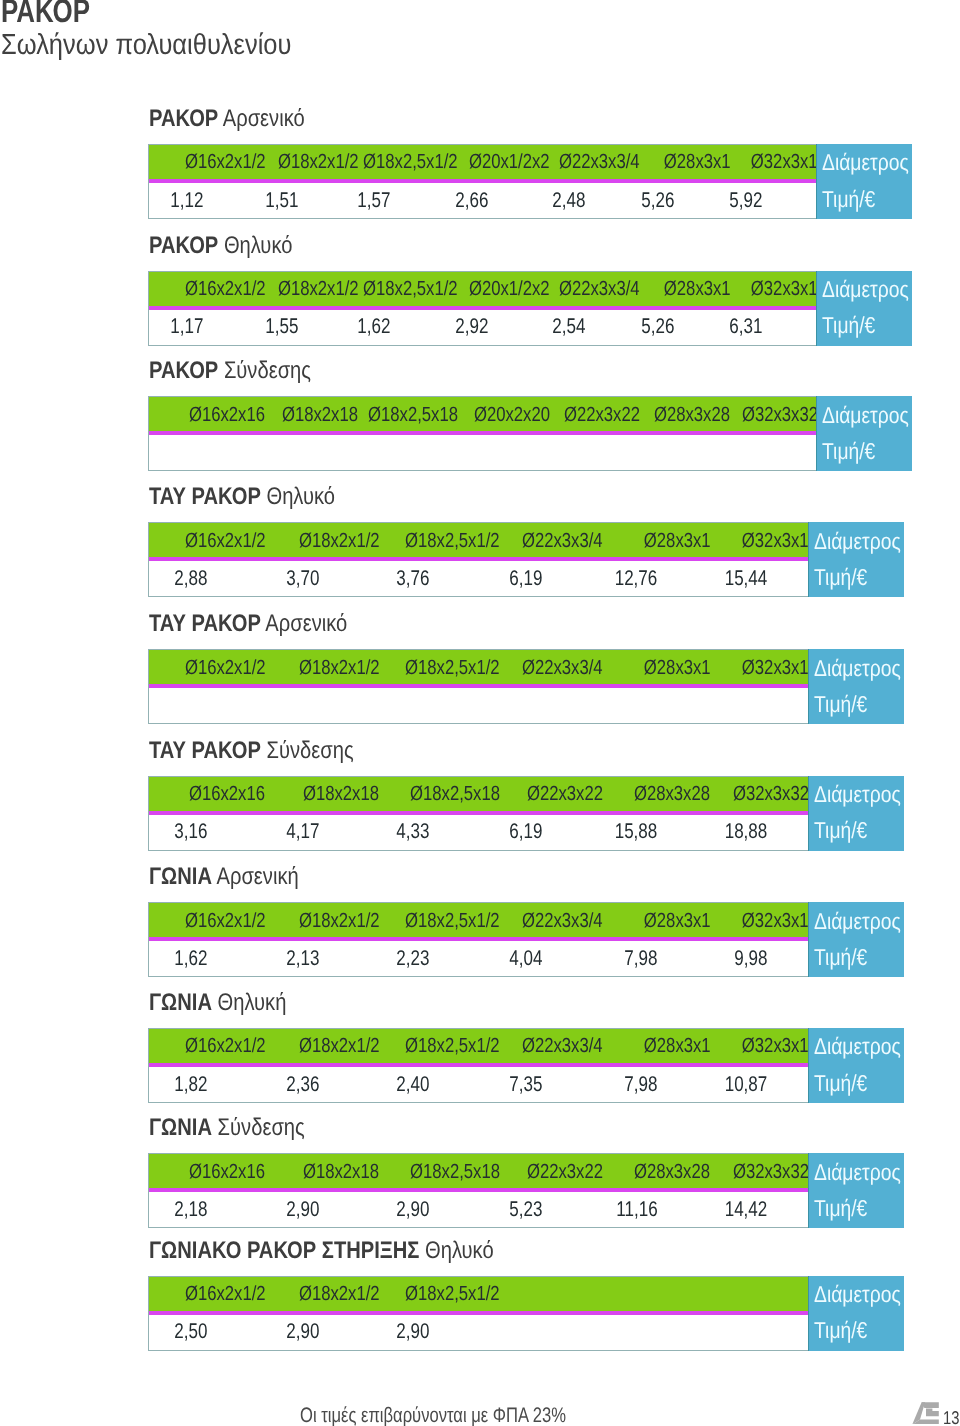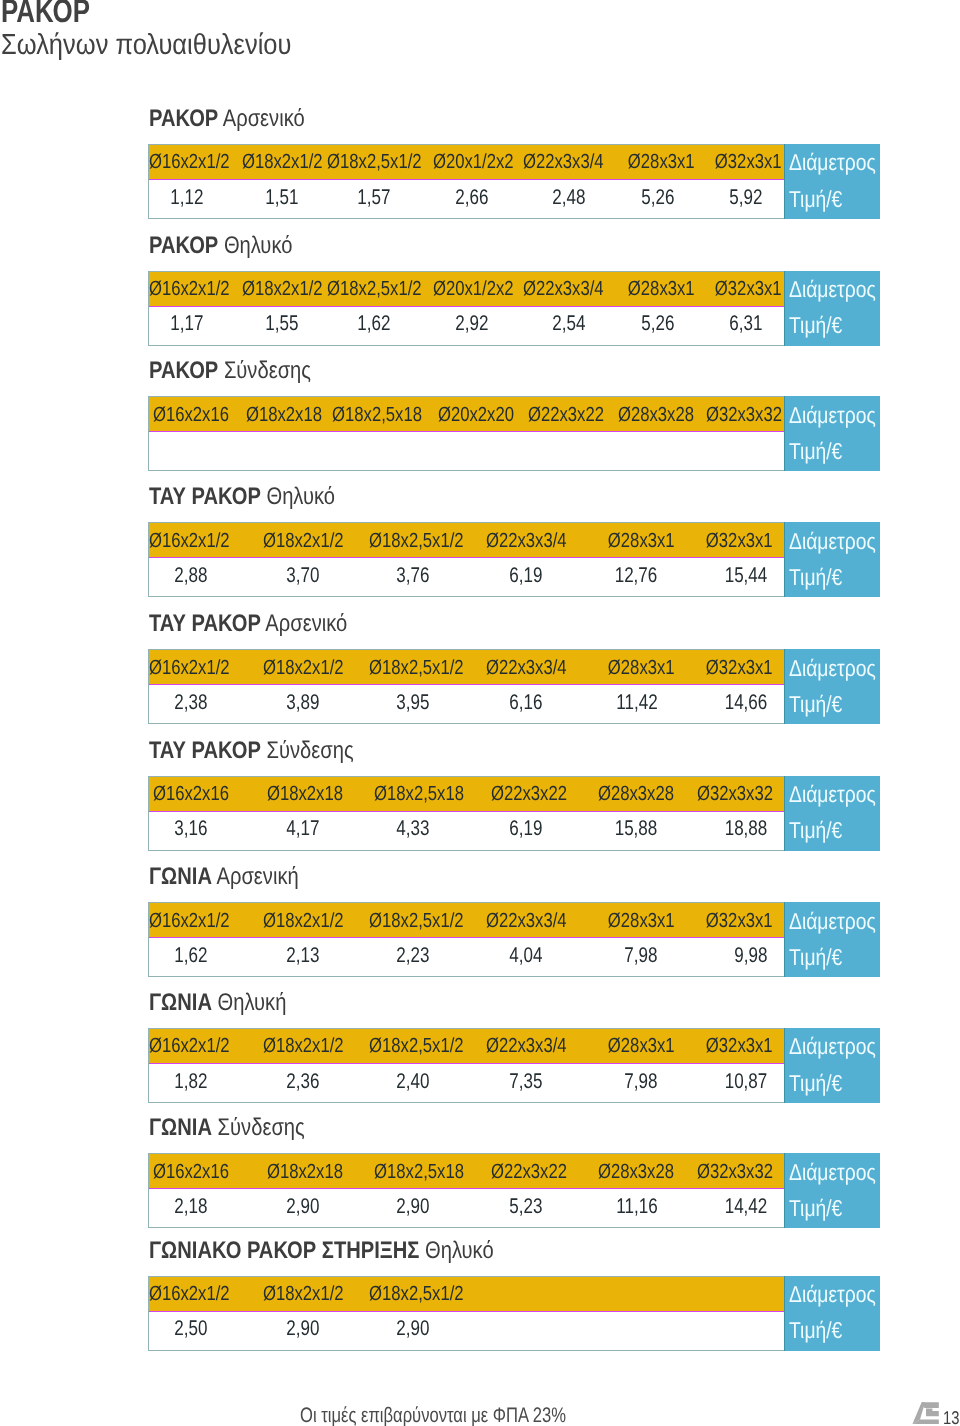--- a/index.html
+++ b/index.html
@@ -20,21 +20,21 @@
   .section{position:absolute;left:0;width:733px;height:116px;}
   .sec-title{position:absolute;left:1.2px;top:3.0px;font-size:24px;line-height:24px;color:#3d3d3d;
              white-space:nowrap;transform:scaleX(0.84) translateZ(0);transform-origin:left top;}
   .sec-title b{font-weight:bold;}
   .sec-title i{font-style:normal;font-weight:normal;}
 
   .tbl-wrap{position:absolute;left:0px;top:40px;display:flex;width:733px;height:75px;}
   .tbl{position:relative;flex:0 0 636px;box-sizing:border-box;
        border:1px solid #93b2b4;border-right:0;background:#ffffff;}
   .trow{display:flex;position:relative;}
-  .trow.hdr{background:#eab308;height:34px;border-bottom:1px solid #d946ef;}
+  .trow.hdr{background:#84cc16;height:34px;border-bottom:4px solid #d946ef;padding-left:36px;}
   .trow.body{height:38px;}
   .cell{box-sizing:border-box;position:relative;flex:0 0 auto;}
   .cell span{position:absolute;white-space:nowrap;display:block;color:#242d31;}
   .trow.hdr .cell span{right:0px;top:5.3px;font-size:20.4px;line-height:24px;
                        transform:scaleX(0.818) translateZ(0);transform-origin:right top;}
   .trow.body .cell span{top:4.6px;font-size:21.3px;line-height:24px;
                         transform:scaleX(0.80) translateZ(0);transform-origin:right top;}
 
   .labels{flex:0 0 96px;border-left:1px solid #3b92a5;background:#53b0d3;box-sizing:border-box;position:relative;}
   .lbl{position:absolute;left:4.9px;white-space:nowrap;font-size:23px;line-height:23px;
@@ -271,40 +271,20 @@
                 <span style="right:3.6px">Ø18x2,5x1/2</span>
               </div>
               <div class="cell" style="width:102.2px">
                 <span style="right:2.9px">Ø22x3x3/4</span>
               </div>
               <div class="cell" style="width:101.8px">
                 <span style="right:-3.1px">Ø28x3x1</span>
               </div>
               <div class="cell" style="width:100.7px">
                 <span style="right:-1.2px">Ø32x3x1</span>
-              </div>
-            </div>
-          <div class="trow body">
-              <div class="cell" style="width:83.5px">
-                <span style="right:24.1px">2,38</span>
-              </div>
-              <div class="cell" style="width:113.0px">
-                <span style="right:25.4px">3,89</span>
-              </div>
-              <div class="cell" style="width:122.2px">
-                <span style="right:37.3px">3,95</span>
-              </div>
-              <div class="cell" style="width:102.2px">
-                <span style="right:27.1px">6,16</span>
-              </div>
-              <div class="cell" style="width:101.8px">
-                <span style="right:13.8px">11,42</span>
-              </div>
-              <div class="cell" style="width:100.7px">
-                <span style="right:4.2px">14,66</span>
               </div>
             </div>
         </div>
         <div class="labels">
           <div class="lbl lbl-d">Διάμετρος</div>
           <div class="lbl lbl-p">Τιμή/€</div>
         </div>
       </div>
     </div>
     <div class="section" style="top:735.9px">

